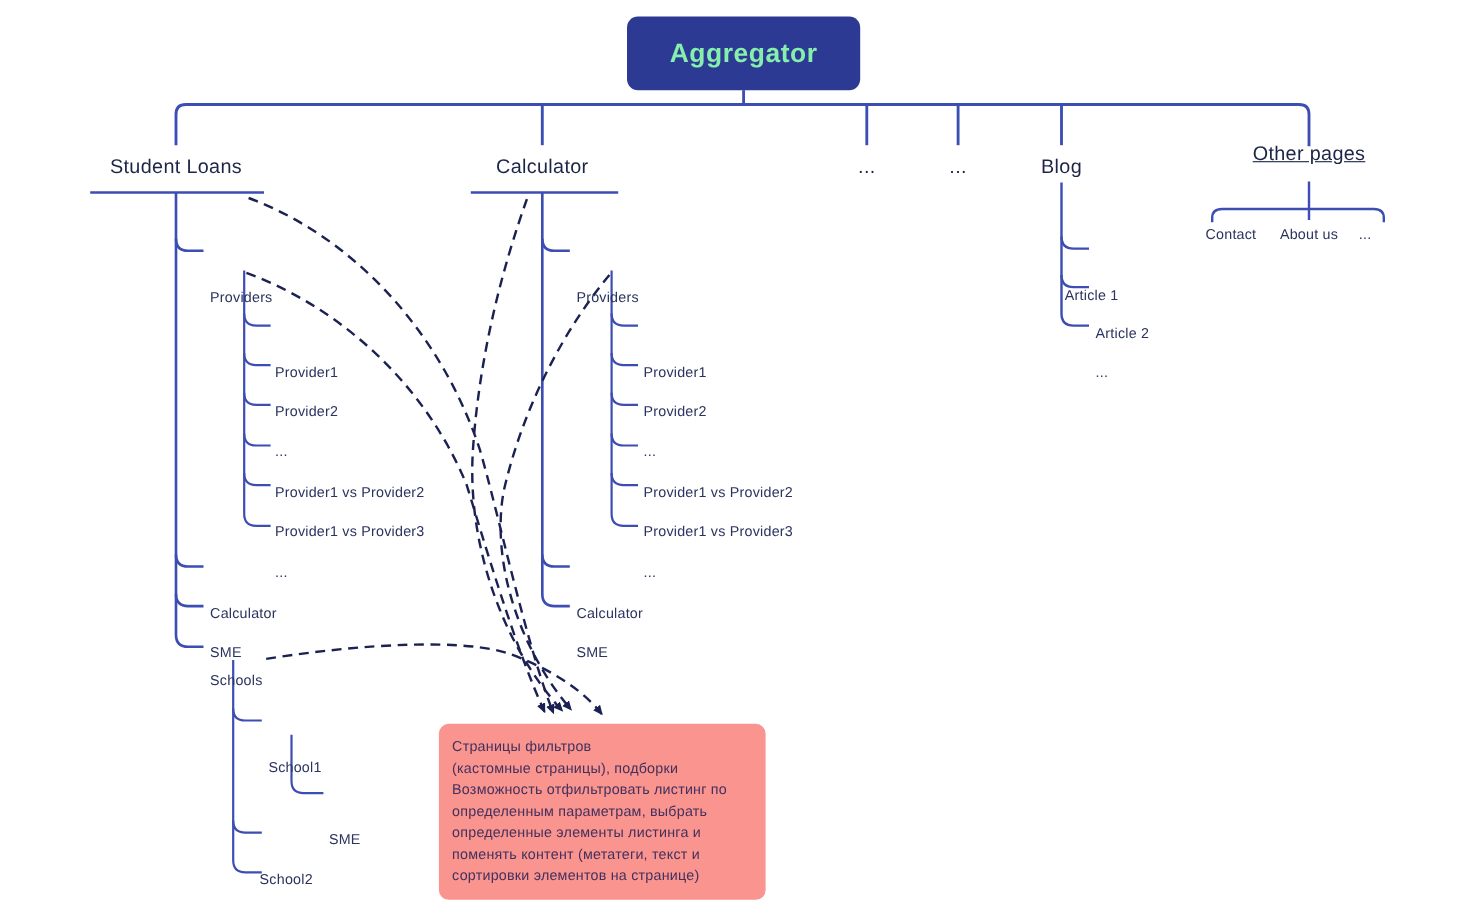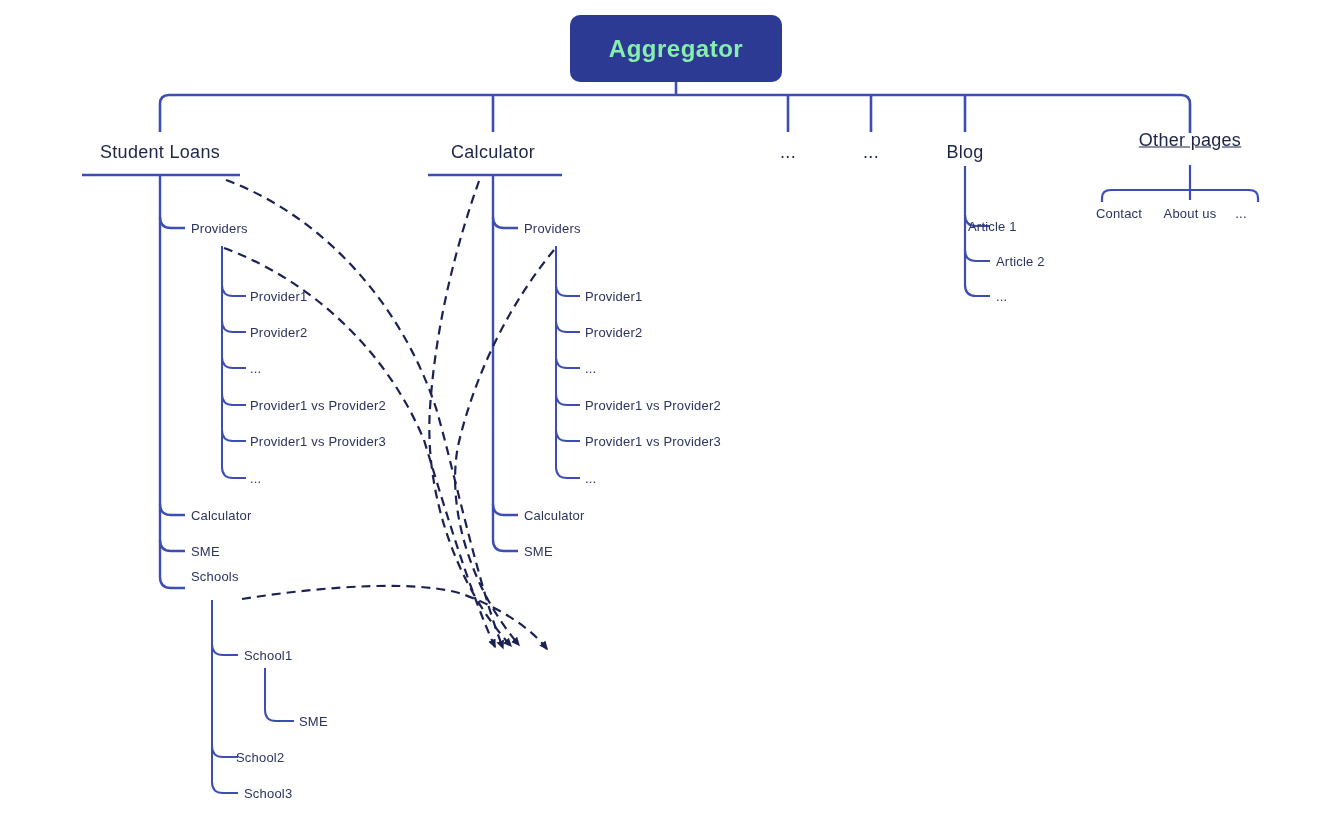--- a/index.html
+++ b/index.html
@@ -14,21 +14,21 @@
   .lbl-h{
     position:absolute;
     transform:translate(-50%,-50%);
     font-size:18px;font-weight:500;letter-spacing:.3px;
     color:#1d2547;white-space:nowrap;
   }
   .lbl{
     position:absolute;
     transform:translateY(-50%);
     font-size:13px;font-weight:500;letter-spacing:.2px;
-    color:#2b335f;white-space:nowrap;
+    color:#2b335f;white-space:nowrap;margin-top:42px;
   }
   .lbl-c{
     position:absolute;
     transform:translate(-50%,-50%);
     font-size:13px;font-weight:500;letter-spacing:.2px;
     color:#2b335f;white-space:nowrap;
   }
   #root-node{
     position:absolute;left:570px;top:15px;width:212px;height:67px;
     background:#2c3a94;border-radius:10px;
@@ -161,14 +161,21 @@
   <div class="lbl" style="left:585px;top:478px;">...</div>
 
   <div class="lbl" style="left:968px;top:226px;">Article 1</div>
   <div class="lbl" style="left:996px;top:261px;">Article 2</div>
   <div class="lbl" style="left:996px;top:296px;">...</div>
 
   <div class="lbl-c" style="left:1119px;top:213px;">Contact</div>
   <div class="lbl-c" style="left:1190px;top:213px;">About us</div>
   <div class="lbl-c" style="left:1241px;top:213px;">...</div>
 
+  <div id="annotation">Страницы фильтров
+(кастомные страницы), подборки
+Возможность отфильтровать листинг по
+определенным параметрам, выбрать
+определенные элементы листинга и
+поменять контент (метатеги, текст и
+сортировки элементов на странице)</div>
 
 </div>
 
 </body></html>

